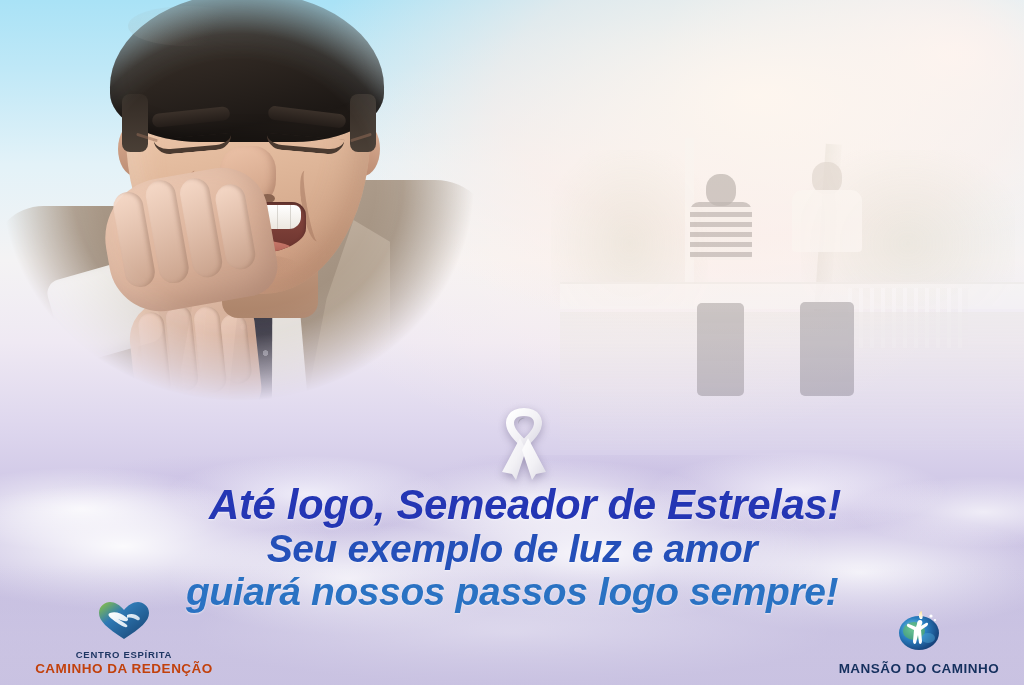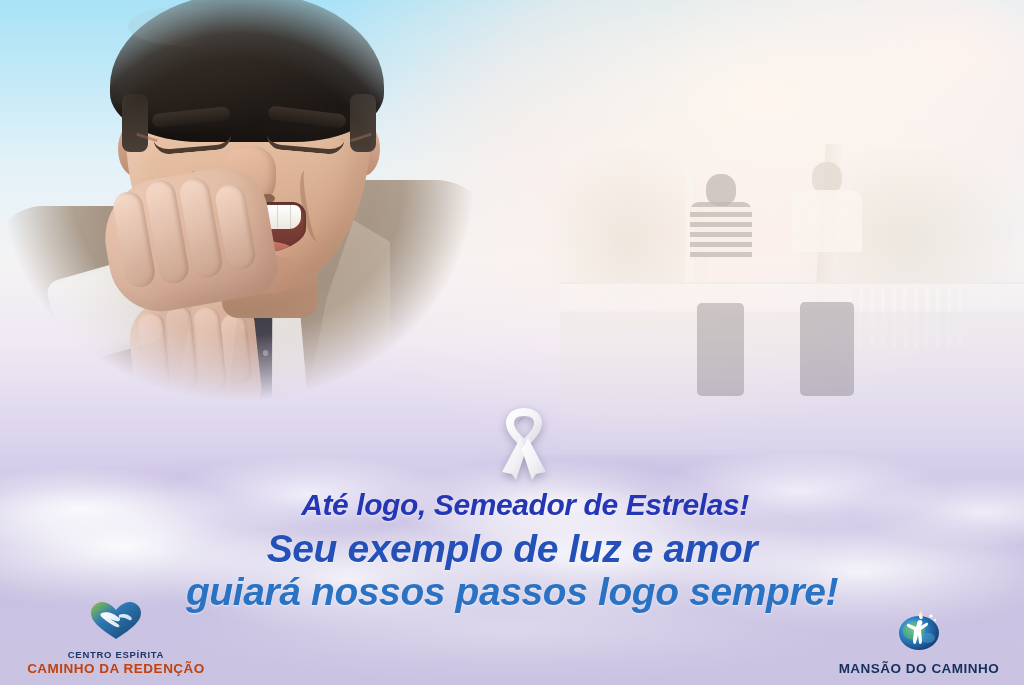--- a/index.html
+++ b/index.html
@@ -386,30 +386,30 @@
     text-align:center;
     z-index:13;
   }
   .hl {
     font-style:italic;
     font-weight:bold;
     letter-spacing:-.4px;
     white-space:nowrap;
     text-shadow:0 1px 2px rgba(255,255,255,.55);
   }
-  .hl-1 { font-size:30px; line-height:45px; color:#2436b4;margin-left:26px; }
+  .hl-1 { font-size:42px; line-height:45px; color:#2436b4;margin-left:26px; }
   .hl-2 { font-size:39px; line-height:43px; color:#2450b9; }
   .hl-3 { font-size:39px; line-height:43px; color:#2a72c3; }
 
   
   .logo {
     position:absolute; bottom:8px; z-index:15;
     text-align:center;
   }
-  .logo-left  { left:16px;  width:200px; }
+  .logo-left  { left:24px;  width:200px; }
   .logo-right { right:0; width:210px; }
   .logo-mark { margin:0 auto 4px; }
   .logo-text-sm {
     font-size:9.5px; font-weight:bold; letter-spacing:.7px;
     color:#1e3663; line-height:12px;
   }
   .logo-text-lg {
     font-size:13.5px; font-weight:bold; letter-spacing:.5px;
     color:#c2410c; line-height:16px;
   }

